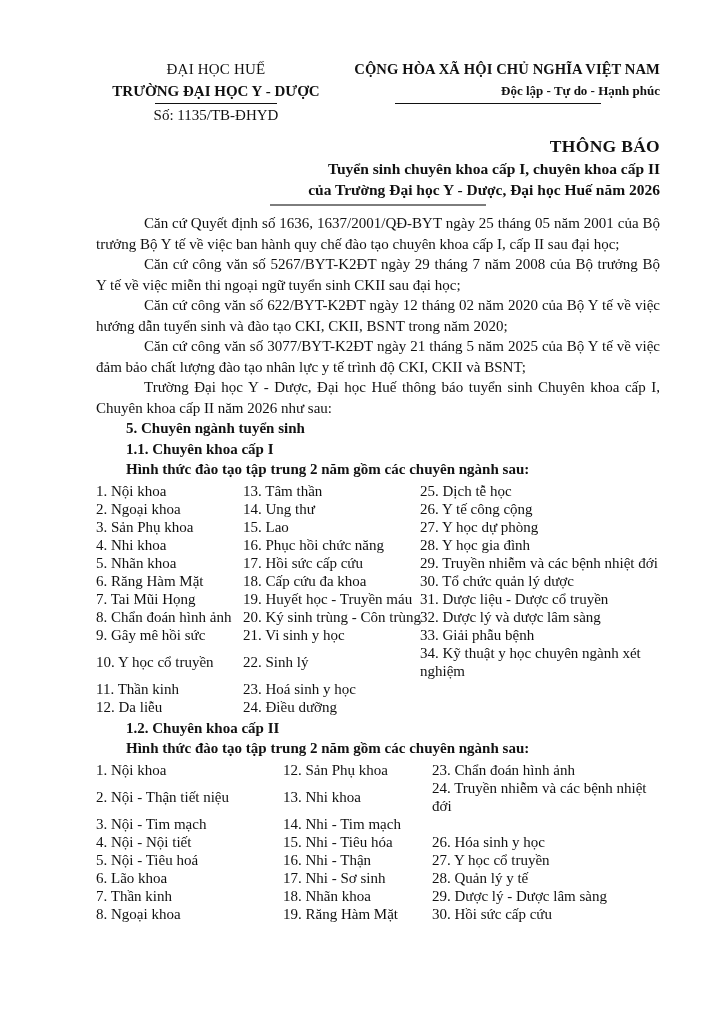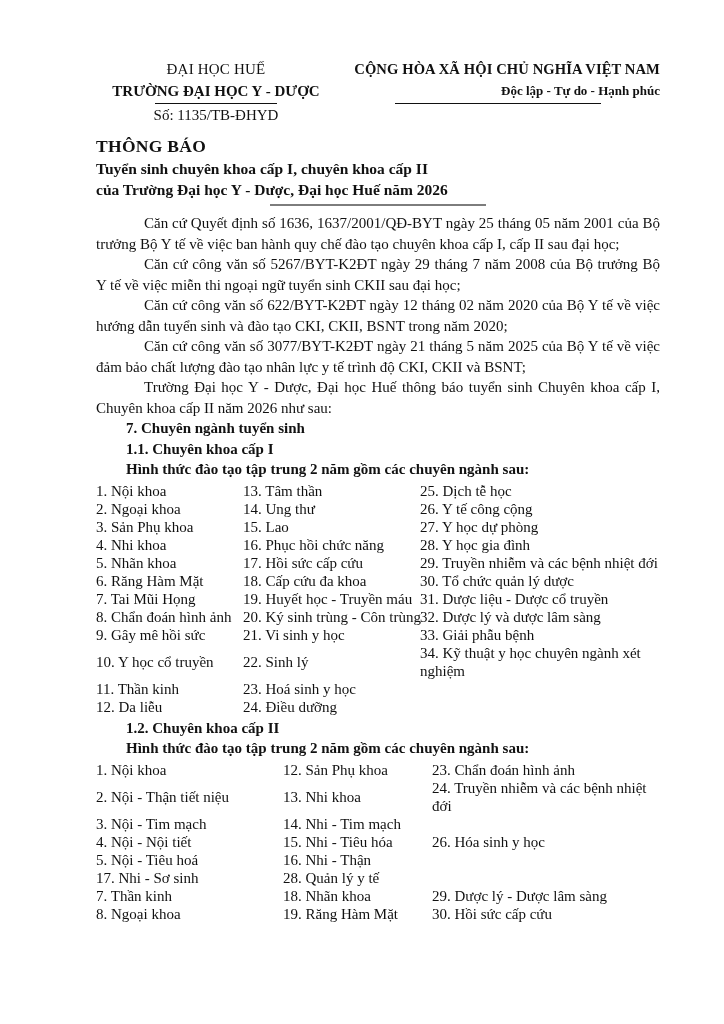--- a/index.html
+++ b/index.html
@@ -15,21 +15,21 @@
   .org-parent{letter-spacing:.2px;}
   .org-name{font-weight:bold;white-space:nowrap;}
   .org-rule{width:122px;border-top:1.4px solid #111;margin:1px auto 2px;}
   .doc-number{line-height:19px;}
   .motto-block{flex:1;text-align:right;}
   .country{font-weight:bold;font-size:14.6px;white-space:nowrap;letter-spacing:.1px;}
   .motto{font-weight:bold;font-size:13px;white-space:nowrap;}
   .motto-rule{width:206px;border-top:1.4px solid #111;margin:1px auto 2px;}
   .dateline{font-style:italic;line-height:19px;white-space:nowrap;}
   
-  .title-block{text-align:left;margin-top:9px;}
+  .title-block{text-align:right;margin-top:9px;}
   .doc-title{font-size:17.5px;font-weight:bold;margin:0;line-height:24px;letter-spacing:.3px;}
   .subtitle{font-size:15.5px;font-weight:bold;line-height:21px;}
   .title-rule{width:216px;height:2.4px;background:#7d7d7d;margin:4px auto 0;}
   
   .doc-body{margin-top:7px;}
   .para{font-size:15px;line-height:20.5px;text-align:justify;text-indent:48px;margin:0;}
   .heading{font-size:15px;font-weight:bold;line-height:20.5px;padding-left:30px;margin:0;}
   
   .spec-list{margin:2px 0 2px 0;font-size:15px;}
   .spec-list .row{display:grid;align-items:center;}
@@ -66,21 +66,21 @@
     <div class="title-rule"></div>
   </section>
 
   <section class="doc-body">
     <p class="para">Căn cứ Quyết định số 1636, 1637/2001/QĐ-BYT ngày 25 tháng 05 năm 2001 của Bộ trưởng Bộ Y tế về việc ban hành quy chế đào tạo chuyên khoa cấp I, cấp II sau đại học;</p>
     <p class="para">Căn cứ công văn số 5267/BYT-K2ĐT ngày 29 tháng 7 năm 2008 của Bộ trưởng Bộ Y tế về việc miễn thi ngoại ngữ tuyển sinh CKII sau đại học;</p>
     <p class="para">Căn cứ công văn số 622/BYT-K2ĐT ngày 12 tháng 02 năm 2020 của Bộ Y tế về việc hướng dẫn tuyển sinh và đào tạo CKI, CKII, BSNT trong năm 2020;</p>
     <p class="para">Căn cứ công văn số 3077/BYT-K2ĐT ngày 21 tháng 5 năm 2025 của Bộ Y tế về việc đảm bảo chất lượng đào tạo nhân lực y tế trình độ CKI, CKII và BSNT;</p>
     <p class="para">Trường Đại học Y - Dược, Đại học Huế thông báo tuyển sinh Chuyên khoa cấp I, Chuyên khoa cấp II năm 2026 như sau:</p>
 
-    <h2 class="heading">7. Chuyên ngành tuyển sinh</h2>
+    <h2 class="heading">5. Chuyên ngành tuyển sinh</h2>
 
     <h3 class="heading">1.1. Chuyên khoa cấp I</h3>
     <div class="heading">Hình thức đào tạo tập trung 2 năm gồm các chuyên ngành sau:</div>
     <div class="spec-list cki">
         <div class="row">
           <div class="cell c1">1. Nội khoa</div>
           <div class="cell c2">13. Tâm thần</div>
           <div class="cell c3">25. Dịch tễ học</div>
         </div>
         <div class="row">
@@ -158,22 +158,24 @@
           <div class="cell c2">14. Nhi - Tim mạch</div>
         </div>
         <div class="row">
           <div class="cell c1">4. Nội - Nội tiết</div>
           <div class="cell c2">15. Nhi - Tiêu hóa</div>
           <div class="cell c3">26. Hóa sinh y học</div>
         </div>
         <div class="row">
           <div class="cell c1">5. Nội - Tiêu hoá</div>
           <div class="cell c2">16. Nhi - Thận</div>
+          <div class="cell c3">27. Y học cổ truyền</div>
         </div>
         <div class="row">
+          <div class="cell c1">6. Lão khoa</div>
           <div class="cell c2">17. Nhi - Sơ sinh</div>
           <div class="cell c3">28. Quản lý y tế</div>
         </div>
         <div class="row">
           <div class="cell c1">7. Thần kinh</div>
           <div class="cell c2">18. Nhãn khoa</div>
           <div class="cell c3">29. Dược lý - Dược lâm sàng</div>
         </div>
         <div class="row">
           <div class="cell c1">8. Ngoại khoa</div>

